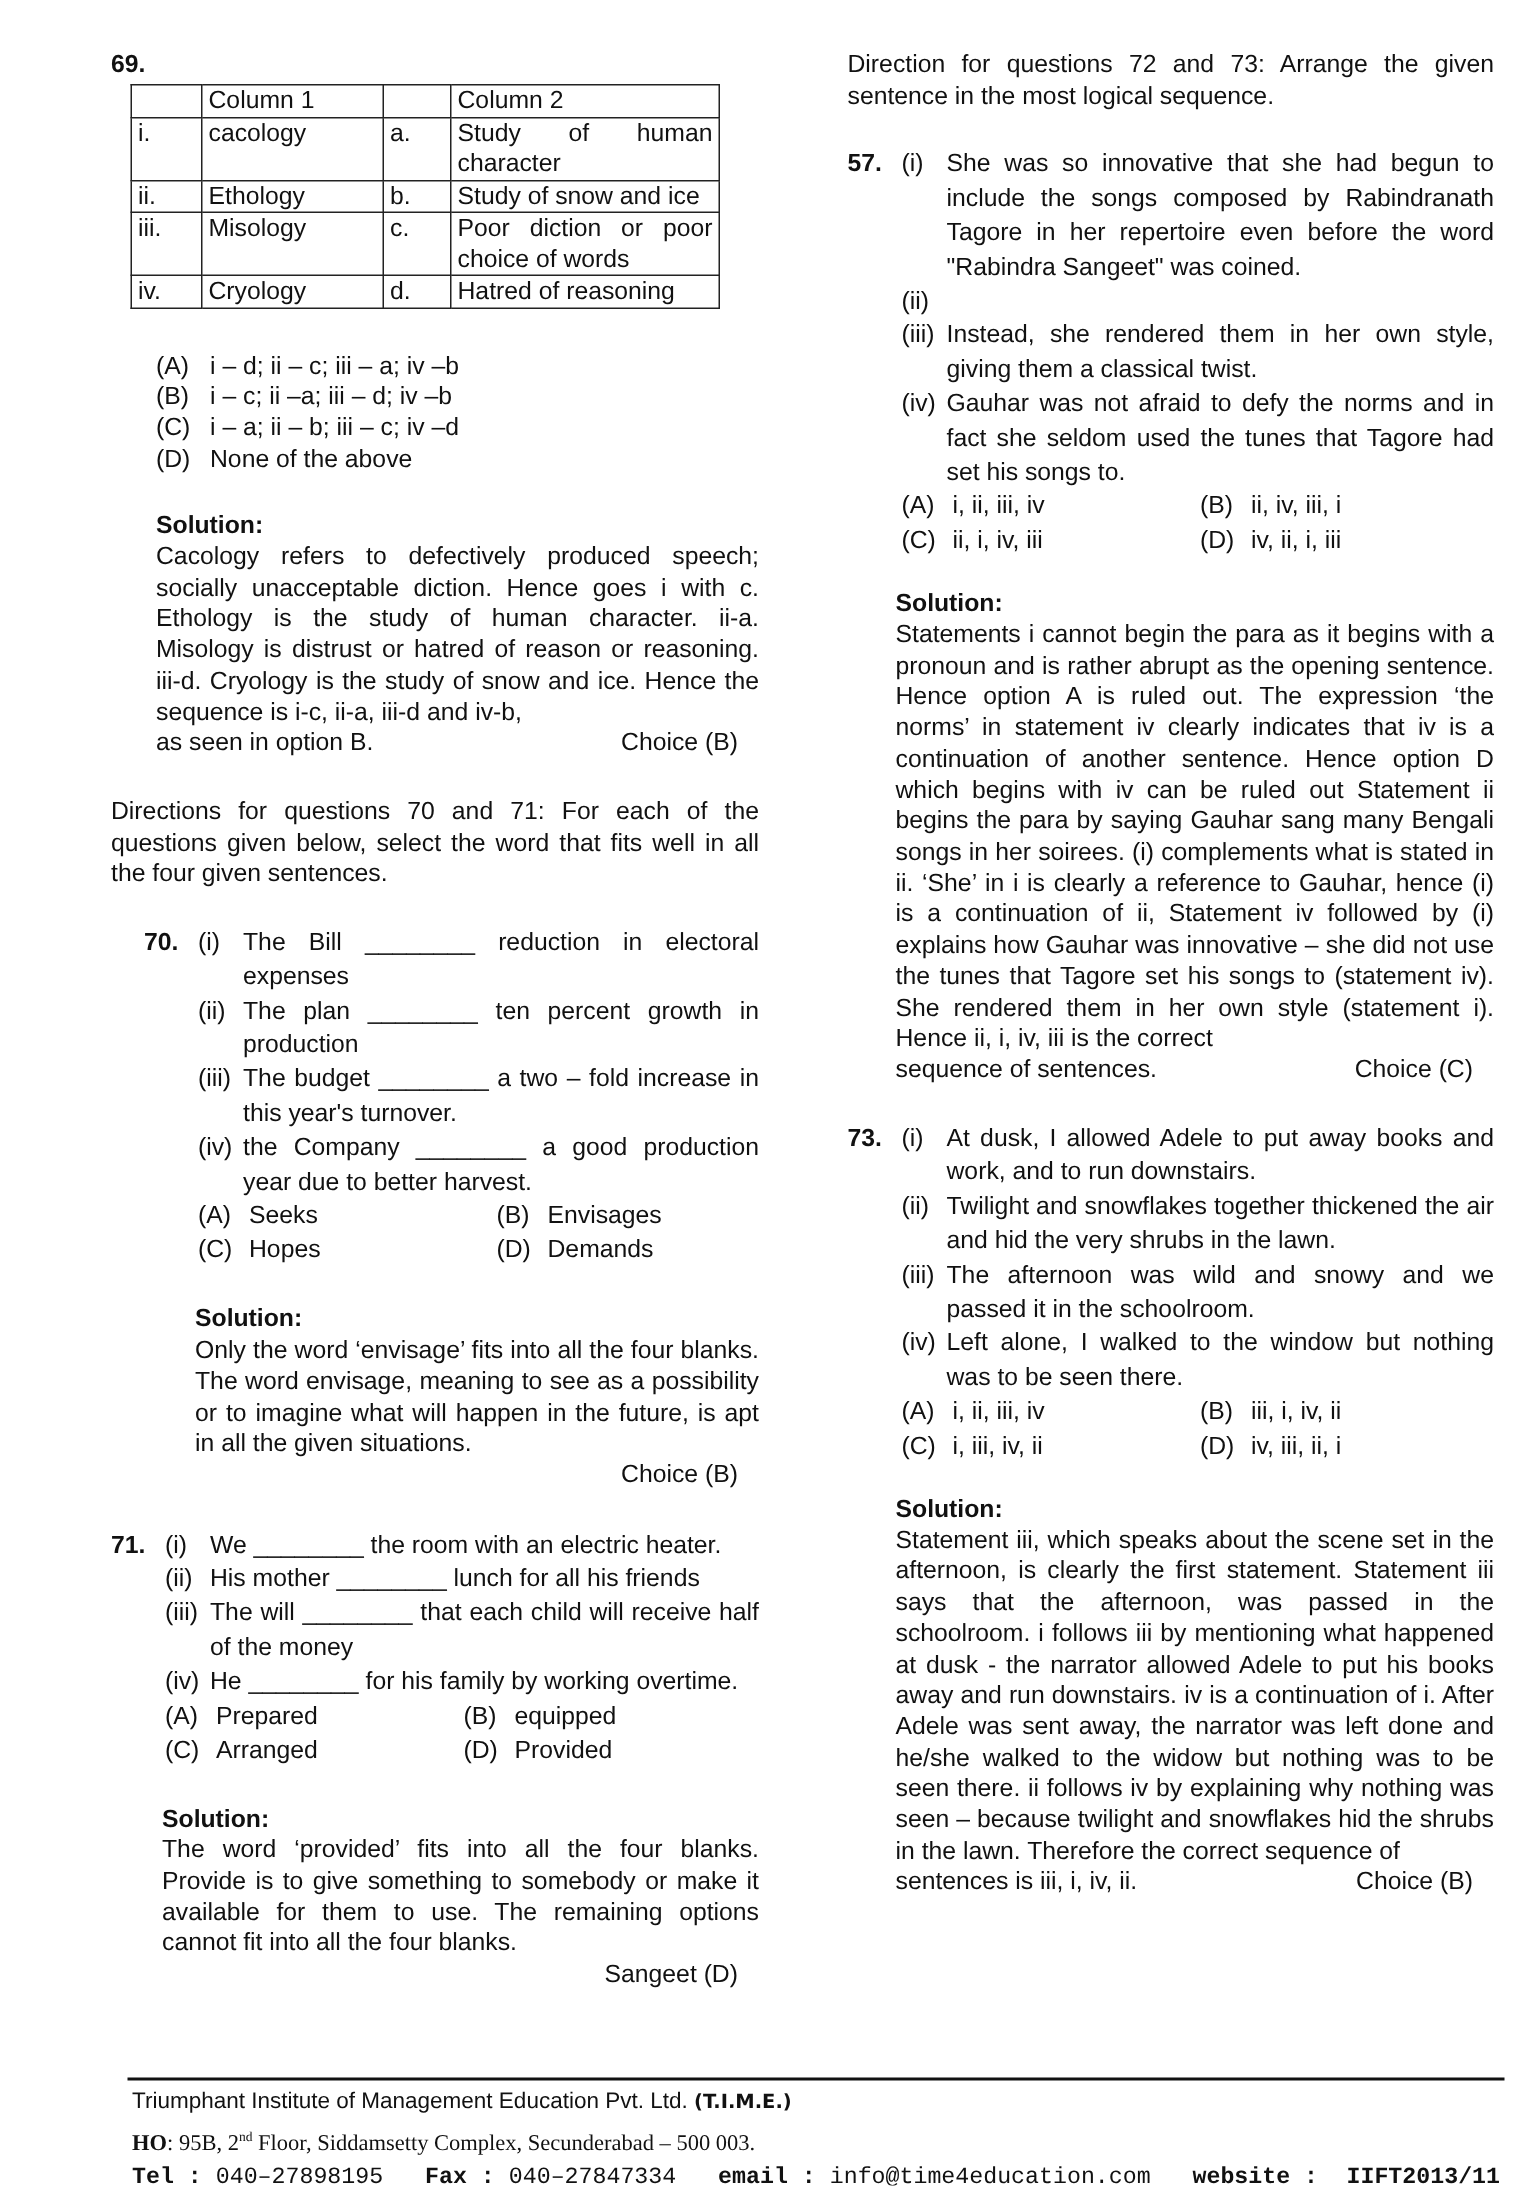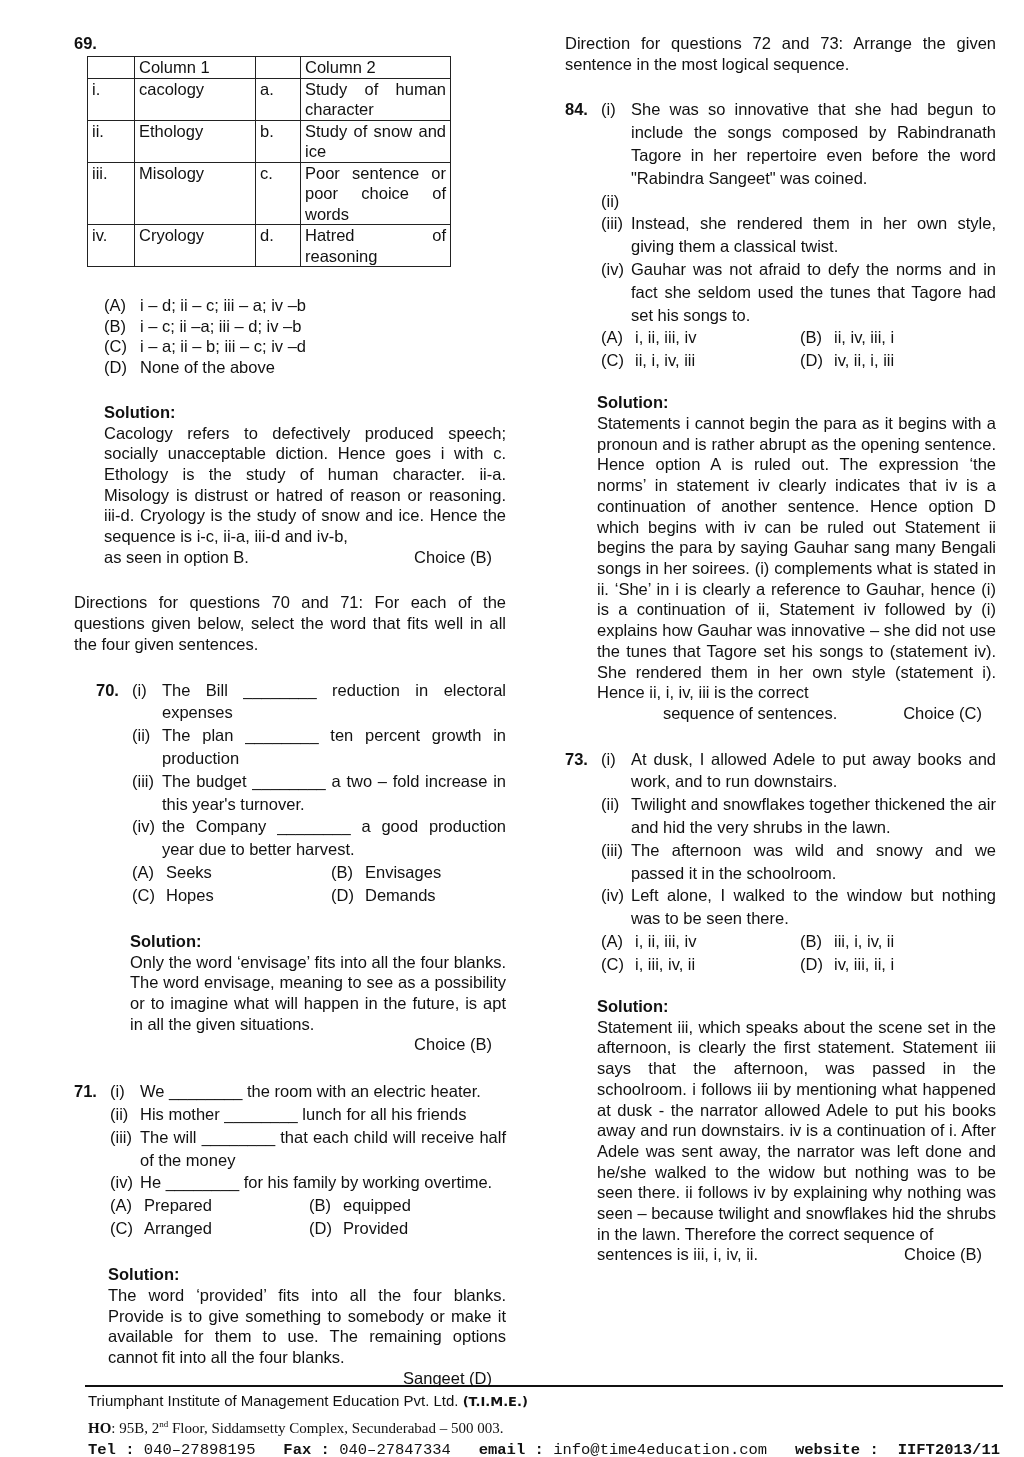--- a/index.html
+++ b/index.html
@@ -8,21 +8,21 @@
     font-family: "Liberation Sans", sans-serif; color: #111; font-size: 16.5px;
   }
   .col { position: absolute; top: 33px; }
   .col-left { left: 74px; width: 432px; }
   .col-right { left: 565px; width: 431px; }
   p { margin: 0; }
   .j { text-align: justify; line-height: 20.7px; }
   .bold { font-weight: normal; }
   .qnum { font-weight: bold; }
   
-  table.match { border-collapse: collapse; margin-left: 13px; margin-top: 3px; width: 364px; font-size: 16.5px; }
+  table.match { border-collapse: collapse; margin-left: 13px; margin-top: 3px; width: 393px; font-size: 16.5px; }
   table.match td { border: 1px solid #222; padding: 0 4px; vertical-align: top; line-height: 20.5px; }
   table.match td.roman { width: 38px; }
   table.match td.c1 { width: 112px; }
   table.match td.letter { width: 36px; }
   table.match td.c2 { text-align: justify; }
   table.match tr.hdr td { text-align: left; }
   
   .opt-list { margin-left: 30px; line-height: 20.7px; }
   .opt { display: flex; }
   .opt .lbl { width: 36px; flex: none; }
@@ -71,21 +71,21 @@
       <tr>
         <td class="roman">ii.</td>
         <td class="c1">Ethology</td>
         <td class="letter">b.</td>
         <td class="c2">Study of snow and ice</td>
       </tr>
       <tr>
         <td class="roman">iii.</td>
         <td class="c1">Misology</td>
         <td class="letter">c.</td>
-        <td class="c2">Poor sentence or poor choice of words</td>
+        <td class="c2">Poor diction or poor choice of words</td>
       </tr>
       <tr>
         <td class="roman">iv.</td>
         <td class="c1">Cryology</td>
         <td class="letter">d.</td>
         <td class="c2">Hatred of reasoning</td>
       </tr>
     </tbody>
       </table>
 
@@ -208,21 +208,21 @@
       <p class="choice" style="line-height:20.7px;">Sangeet (D)</p>
     </div>
   </div>
 </div>
 
 <div class="col col-right">
   <p class="j bold">Direction for questions 72 and 73: Arrange the given sentence in the most logical sequence.</p>
 
   <div style="margin-top:24px;">
     <div class="qrow">
-        <span class="n">84.</span>
+        <span class="n">57.</span>
         <span class="r">(i)</span>
         <span class="t">She was so innovative that she had begun to include the songs composed by Rabindranath Tagore in her repertoire even before the word "Rabindra Sangeet" was coined.</span>
       </div>
     <div class="qrow">
         <span class="n"></span>
         <span class="r">(ii)</span>
       </div>
     <div class="qrow">
         <span class="n"></span>
         <span class="r">(iii)</span>
@@ -247,21 +247,21 @@
           <span>ii, i, iv, iii</span>
         </div>
       <div class="o">
           <span class="lbl">(D)</span>
           <span>iv, ii, i, iii</span>
         </div>
     </div>
     <div style="margin-left:32px; margin-top:20px;">
       <p class="sol-head">Solution:</p>
       <p class="j">Statements i cannot begin the para as it begins with a pronoun and is rather abrupt as the opening sentence. Hence option A is ruled out. The expression ‘the norms’ in statement iv clearly indicates that iv is a continuation of another sentence. Hence option D which begins with iv can be ruled out Statement ii begins the para by saying Gauhar sang many Bengali songs in her soirees. (i) complements what is stated in ii. ‘She’ in i is clearly a reference to Gauhar, hence (i) is a continuation of ii, Statement iv followed by (i) explains how Gauhar was innovative – she did not use the tunes that Tagore set his songs to (statement iv). She rendered them in her own style (statement i). Hence ii, i, iv, iii is the correct</p>
-      <p style="line-height:20.7px;text-align:center;"><span>sequence of sentences.</span><span class="choice-inline">Choice (C)</span></p>
+      <p style="line-height:20.7px;"><span>sequence of sentences.</span><span class="choice-inline">Choice (C)</span></p>
     </div>
   </div>
 
   <div style="margin-top:24px;">
     <div class="qrow">
         <span class="n">73.</span>
         <span class="r">(i)</span>
         <span class="t">At dusk, I allowed Adele to put away books and work, and to run downstairs.</span>
       </div>
     <div class="qrow">

